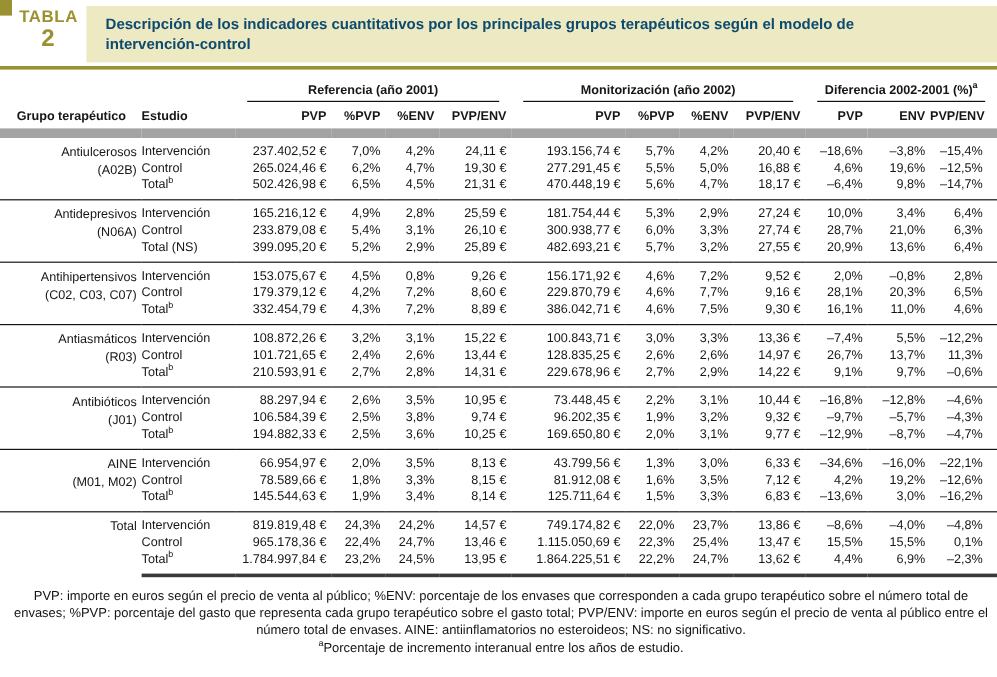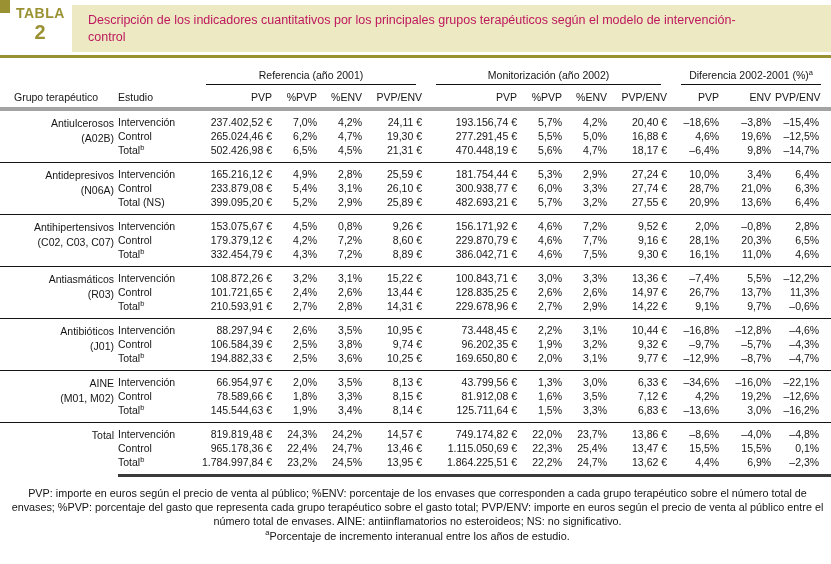--- a/index.html
+++ b/index.html
@@ -26,39 +26,39 @@
   }
   .tabla-label .t1 { font-size: 14px; letter-spacing: .5px; }
   .tabla-label .t2 { font-size: 20px; margin-top: 2px; }
   .title-band {
     margin-left: 72px;
     background: #ece9c3;
     min-height: 41px;
     padding: 7px 14px 6px 16px;
   }
   .title-band .title-text {
-    font-size: 12.5px; font-weight: normal; color: #be185d;
+    font-size: 12.5px; font-weight: bold; color: #0c4a6e;
     line-height: 1.35; max-width: 650px;
   }
   .olive-rule { height: 3px; background: #9a9232; margin-top: 3px; }
 
   
   table {
     width: 831px; border-collapse: collapse; table-layout: fixed;
     margin-top: 9px; font-size: 10.5px; color: #161616;
   }
   th, td { vertical-align: bottom; }
-  thead th { font-weight: normal; font-size: 10.5px; margin-top: 11px; }
+  thead th { font-weight: bold; font-size: 10.5px; margin-top: 11px; }
   .span-th { padding-top: 2px; }
   .span-label {
     text-align: center; border-bottom: 1.5px solid #111;
     padding-bottom: 3px; margin: 0 10px; white-space: nowrap;
   }
   .col-header-row th {
-    border-bottom: 4px solid #a3a3a3;
+    border-bottom: 8px solid #a3a3a3;
     padding: 6px 4px 4px 0; text-align: right; white-space: nowrap;
   }
   .col-header-row th.left { text-align: left; padding-left: 0; }
   .col-header-row th.first { padding-left: 14px; }
   .col-header-row th.lastcol { padding-right: 12px; }
 
   tbody td { padding: 1px 4px 1px 0; white-space: nowrap; }
   tbody tr.row-first td { padding-top: 5px; }
   tbody tr.row-last td { padding-bottom: 6px; }
   tbody.grp tr.row-first td { border-top: 1px solid #141414; }

